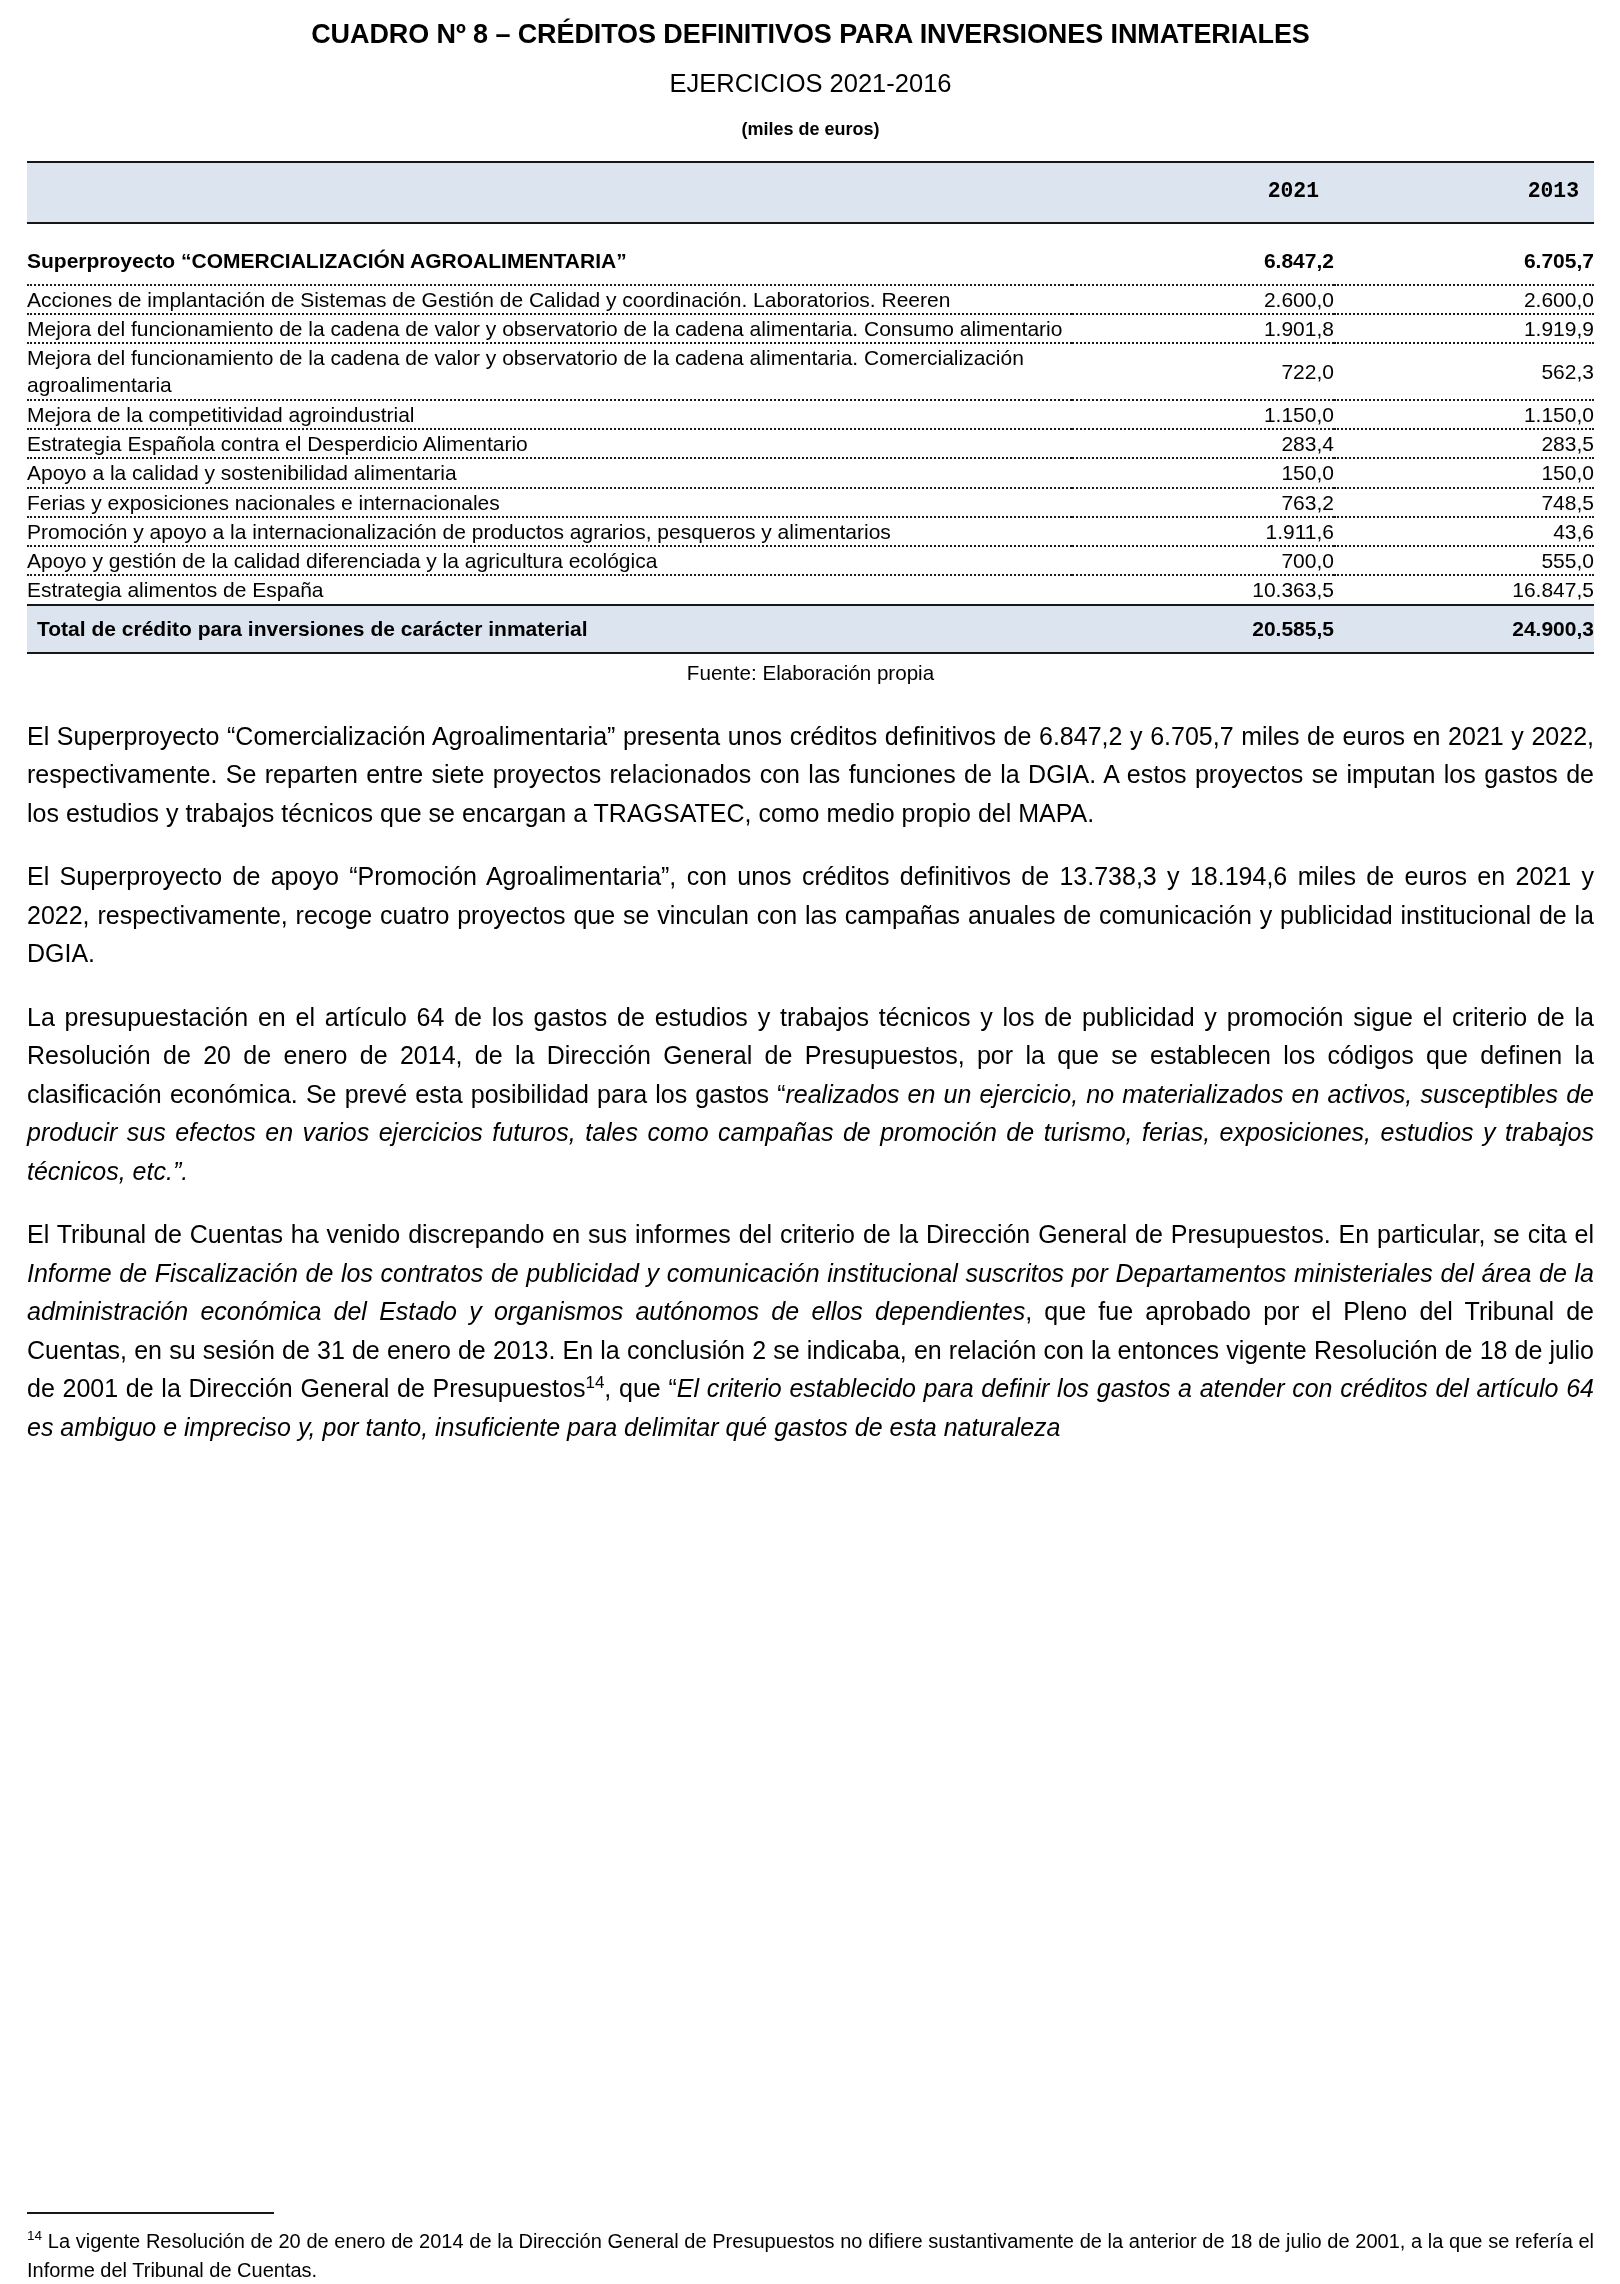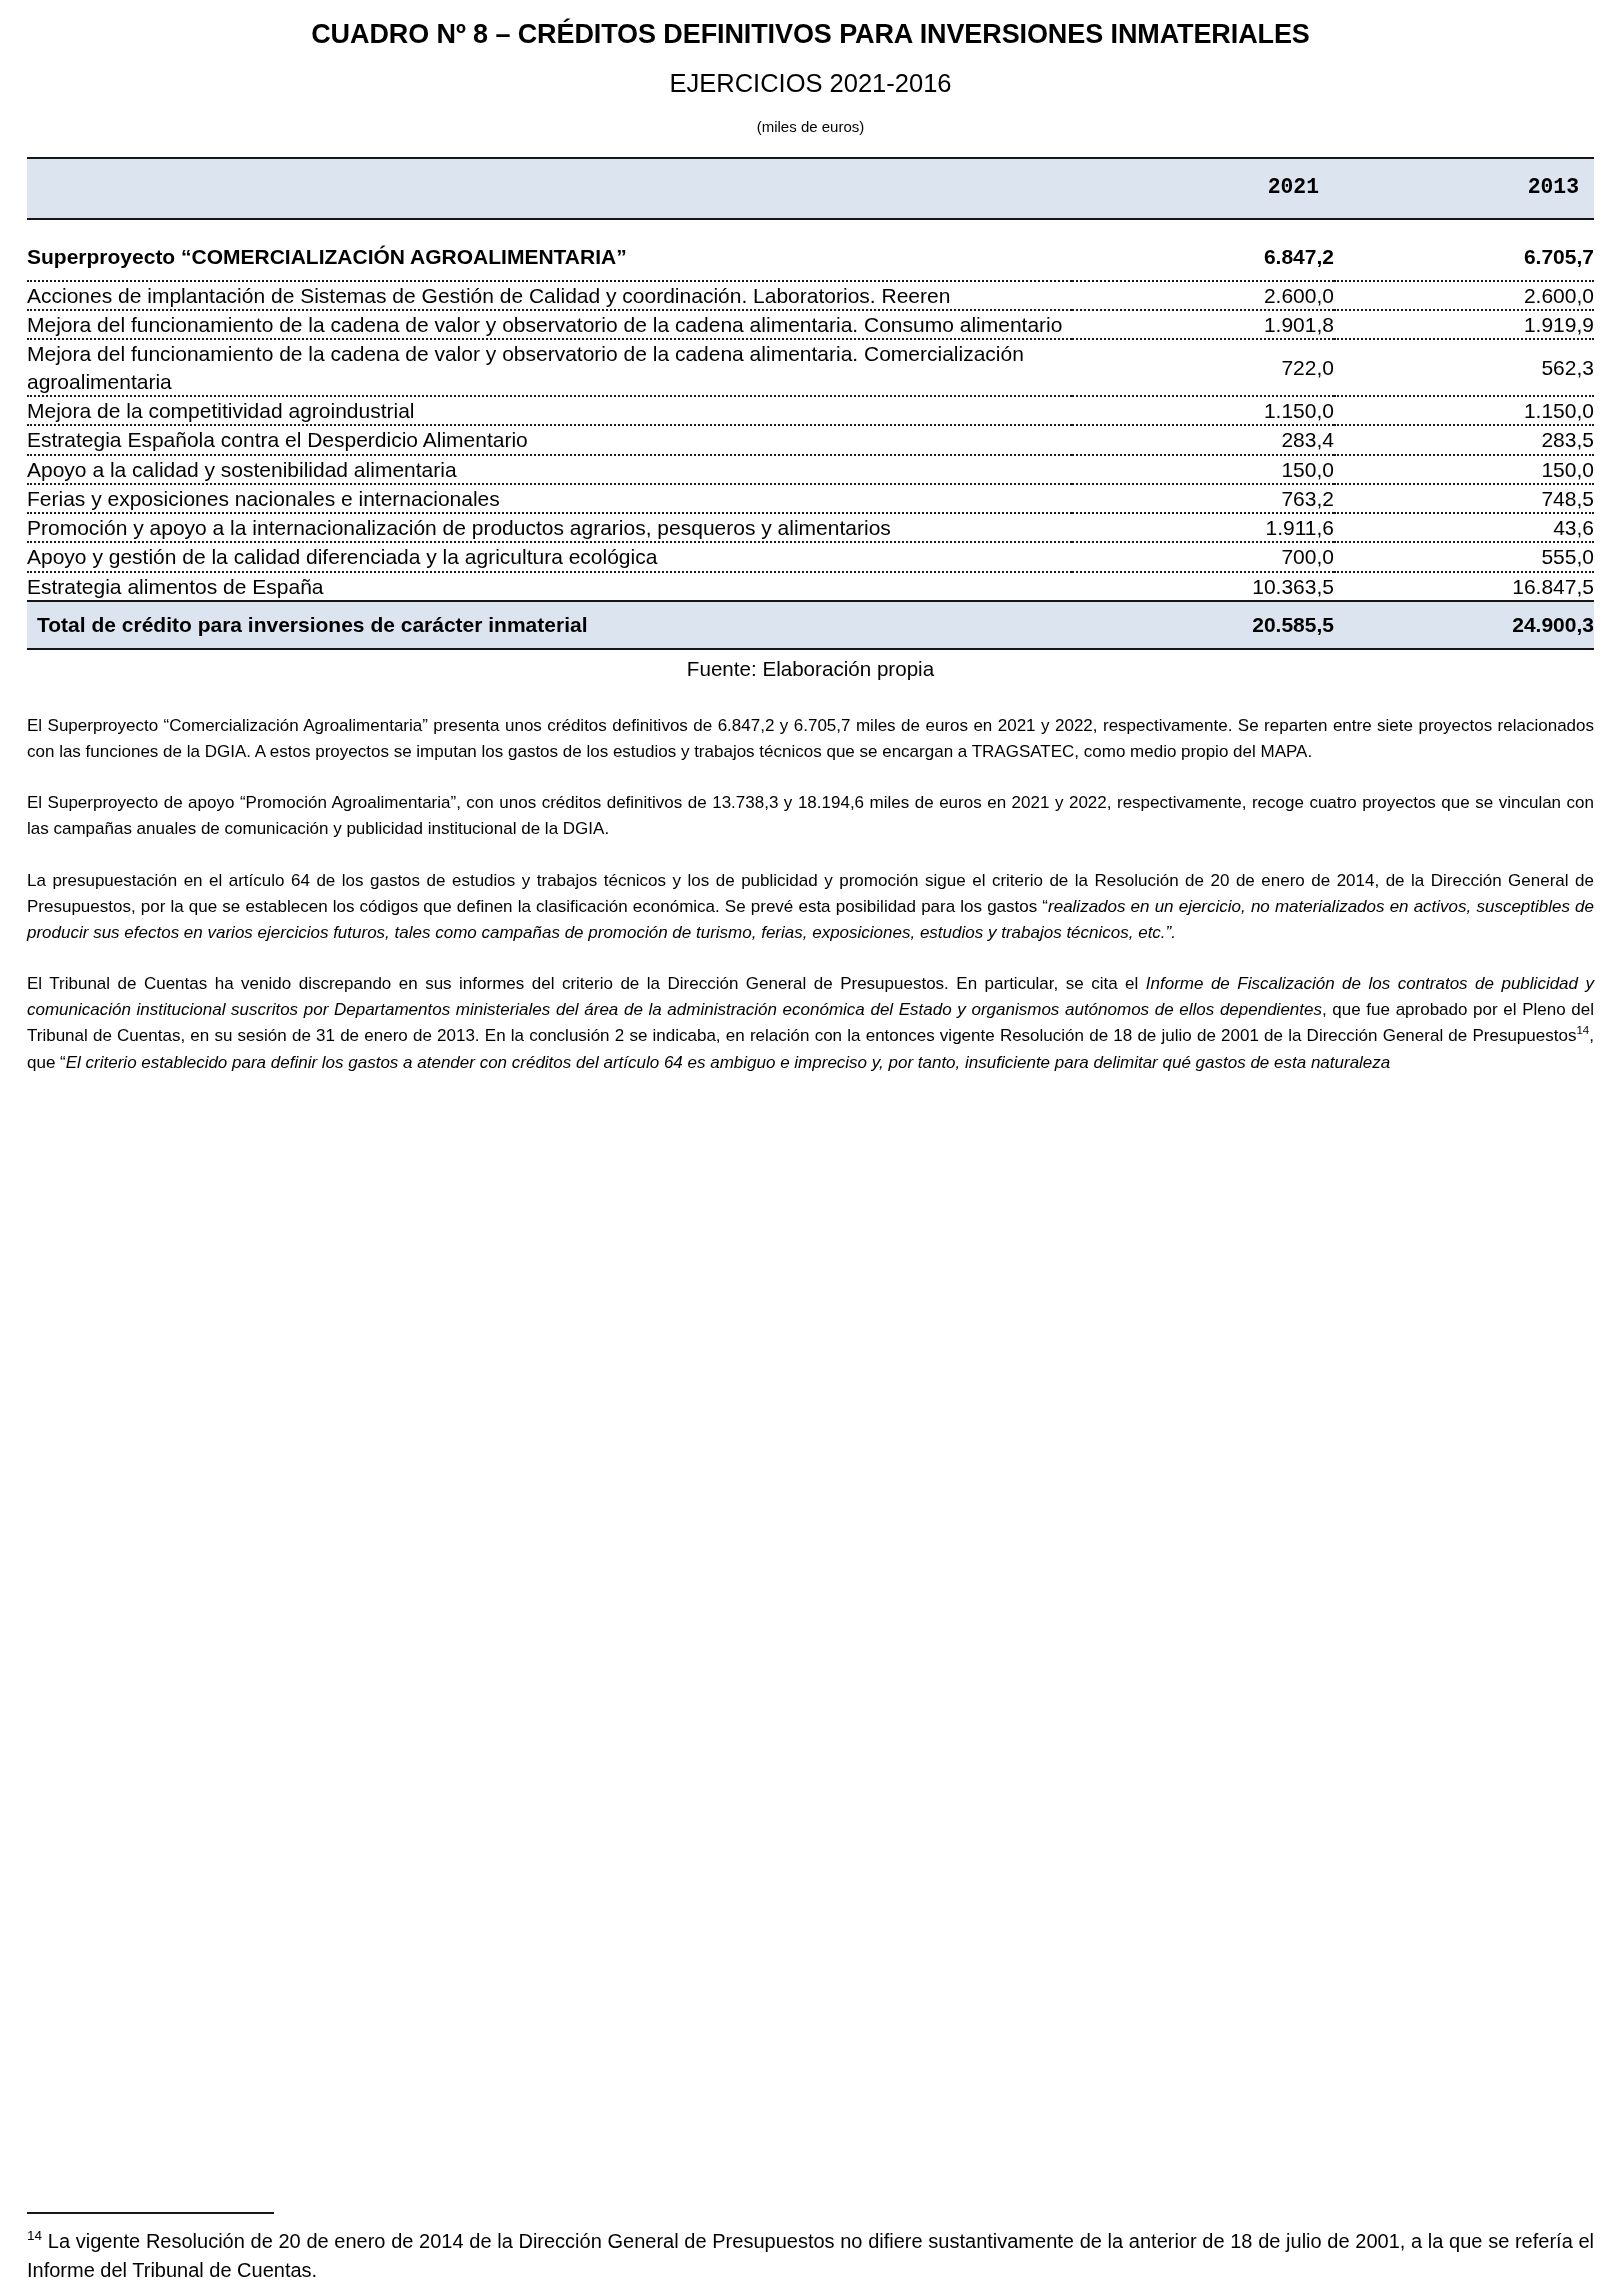--- a/index.html
+++ b/index.html
@@ -33,22 +33,22 @@
   }
   .doc-subtitle {
     text-align: center;
     font-size: 25.5px;
     font-weight: normal;
     margin: 16.5px 0 0 0;
     line-height: 1.25;
   }
   .doc-units {
     text-align: center;
-    font-size: 15px;
-    font-weight: normal;
+    font-size: 18px;
+    font-weight: bold;
     margin: 18px 0 16px 0;
     line-height: 1.25;
   }
 
   
   .tbl-wrap {
     margin-top: 20px;
   }
   table.cuadro {
     width: 100%;
@@ -124,21 +124,21 @@
 
   .fuente {
     font-size: 20.6px;
     margin: 5.8px 0 0 0;
     line-height: 1.25;
     text-align: center;
   }
 
   
   p.body {
-    font-size: 17px;
+    font-size: 25px;
     line-height: 1.54;
     text-align: justify;
     margin: 25px 0 0 0;
     hyphens: none;
   }
   p.body.first { margin-top: 31px; }
   p.body i { font-style: italic; }
 
   
   .footnote-area {

